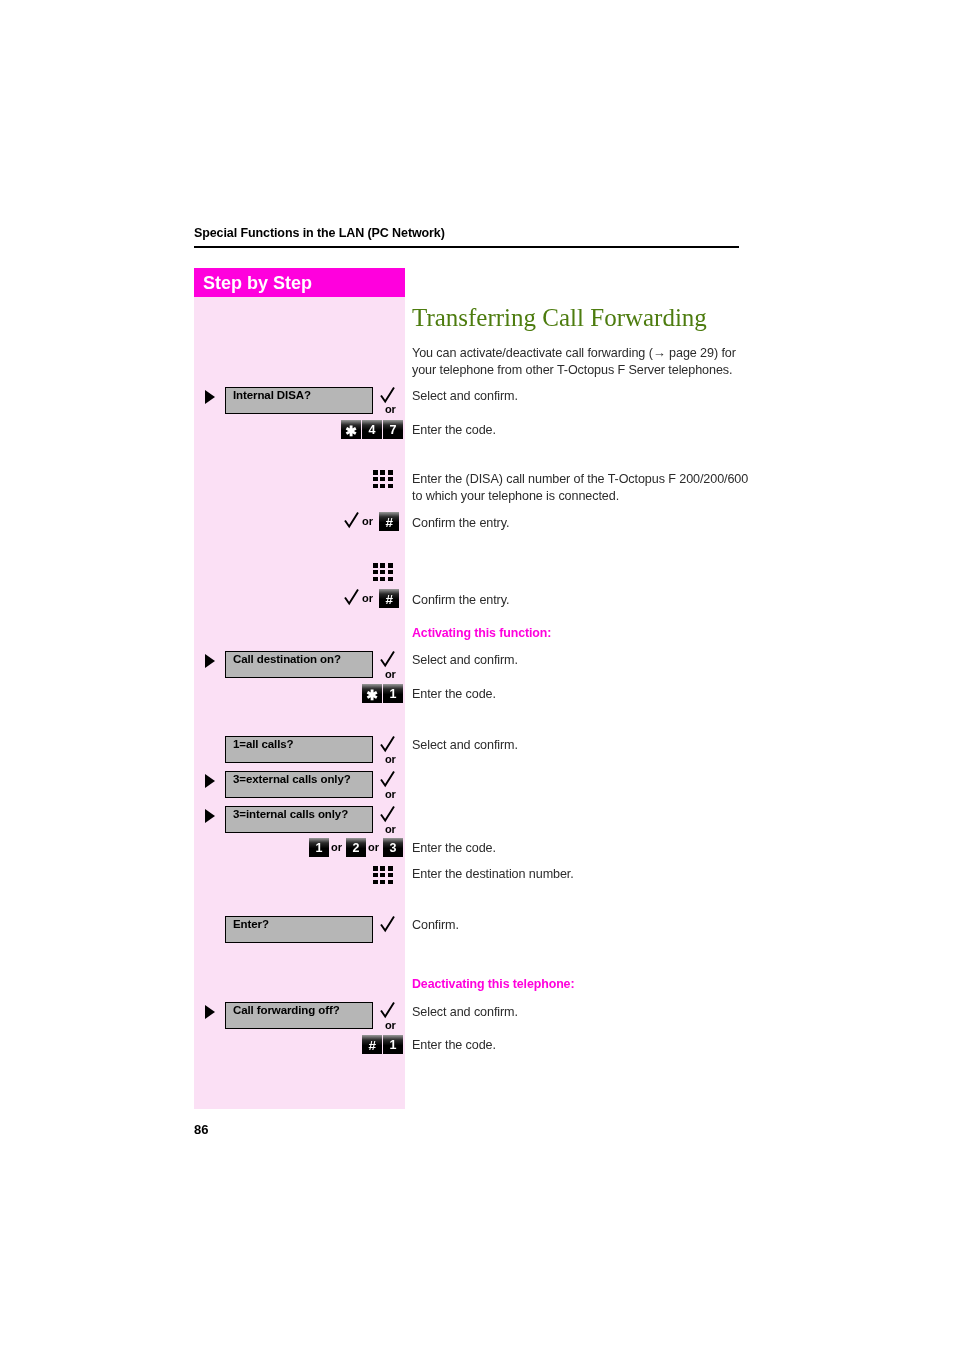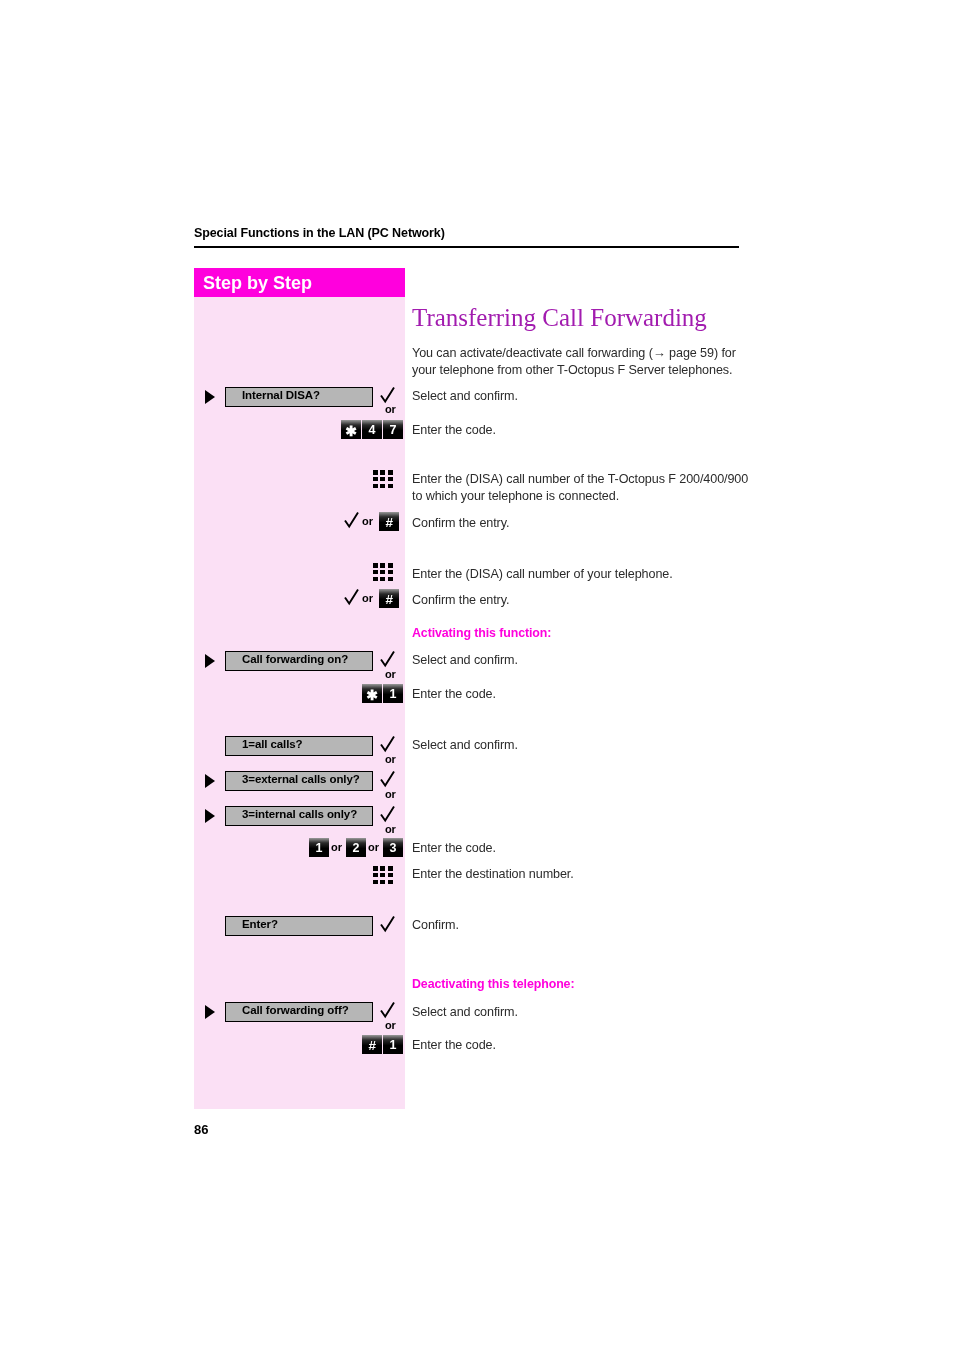--- a/index.html
+++ b/index.html
@@ -88,29 +88,29 @@
     border-top: 7px solid transparent;
     border-bottom: 7px solid transparent;
   }
 
   
   .menubox {
     position: absolute;
     left: 31px;
     top: 0px;
     width: 148px;
-    height: 20px;
+    height: 27px;
     background: #b6b6b6;
     border: 1.6px solid #000;
     box-sizing: border-box;
     font-size: 11.5px;
     font-weight: bold;
     color: #000;
     line-height: 14px;
-    padding-left: 16px;
+    padding-left: 7px;
     letter-spacing: -0.1px;
     white-space: nowrap;
     overflow: hidden;
   }
 
   
   .check {
     position: absolute;
     width: 15px;
     height: 19px;
@@ -170,21 +170,21 @@
     color: #000;
   }
 
   
   .title {
     position: absolute;
     left: 395px;
     top: 304px;
     font-family: "Liberation Serif", serif;
     font-size: 25px;
-    color: #a21caf;
+    color: #4d7c0f;
     letter-spacing: 0px;
     white-space: nowrap;
   }
   .body-text {
     position: absolute;
     left: 395px;
     font-size: 12.6px;
     color: #2b2b2b;
     line-height: 16.5px;
     width: 345px;
@@ -297,21 +297,21 @@
         </svg>
     </span>
     <span class="inline-or" style="left:168px; top:2px;">or</span>
     <span class="key hash" style="left:185px; top:-1px;">
         <span>#</span>
       </span>
   </div>
 
   <div class="row" style="top:651px;">
     <span class="tri"></span>
-    <div class="menubox">Call forwarding on?</div>
+    <div class="menubox">Call destination on?</div>
     <span class="check" style="left:186px; top:-1px;">
       <svg width="15" height="19" viewBox="0 0 15 19">
           <path d="M1 9.5 L5.2 15.5 L14 1.5" stroke="#000" stroke-width="1.9" fill="none"></path>
         </svg>
     </span>
   </div>
   <span class="orlabel" style="left:368px; top:668px;">or</span>
 
   <div class="row" style="top:684px;">
     <span class="key sym" style="left:168px; top:0px;">
@@ -406,27 +406,26 @@
     <span class="key hash" style="left:168px; top:0px;">
         <span>#</span>
       </span>
     <span class="key" style="left:189px; top:0px;">
         <span>1</span>
       </span>
   </div>
 
   <div class="title">Transferring Call Forwarding</div>
 
-  <div class="body-text" style="top:345px;"><span>You can activate/deactivate call forwarding (</span><span class="arrow-glyph">→</span><span> page 59) for your telephone from other T-Octopus F Server telephones.</span></div>
+  <div class="body-text" style="top:345px;"><span>You can activate/deactivate call forwarding (</span><span class="arrow-glyph">→</span><span> page 29) for your telephone from other T-Octopus F Server telephones.</span></div>
 
   <div class="body-text" style="top:388px;">Select and confirm.</div>
   <div class="body-text" style="top:422px;">Enter the code.</div>
-  <div class="body-text" style="top:471px;">Enter the (DISA) call number of the T-Octopus F 200/400/900 to which your telephone is connected.</div>
+  <div class="body-text" style="top:471px;">Enter the (DISA) call number of the T-Octopus F 200/200/600 to which your telephone is connected.</div>
   <div class="body-text" style="top:515px;">Confirm the entry.</div>
-  <div class="body-text" style="top:566px;">Enter the (DISA) call number of your telephone.</div>
   <div class="body-text" style="top:592px;">Confirm the entry.</div>
 
   <div class="sub-head" style="top:626px;">Activating this function:</div>
   <div class="body-text" style="top:652px;">Select and confirm.</div>
   <div class="body-text" style="top:686px;">Enter the code.</div>
 
   <div class="body-text" style="top:737px;">Select and confirm.</div>
   <div class="body-text" style="top:840px;">Enter the code.</div>
   <div class="body-text" style="top:866px;">Enter the destination number.</div>
   <div class="body-text" style="top:917px;">Confirm.</div>

